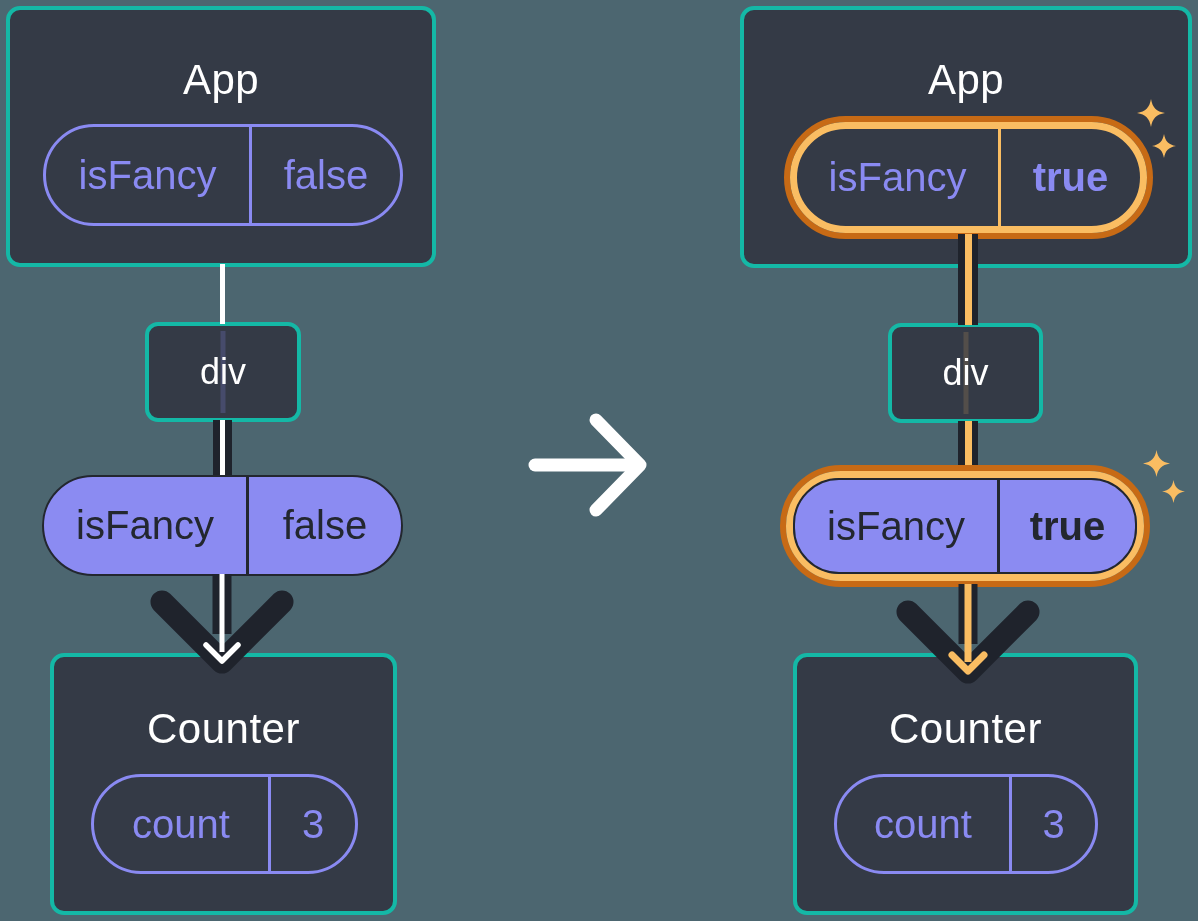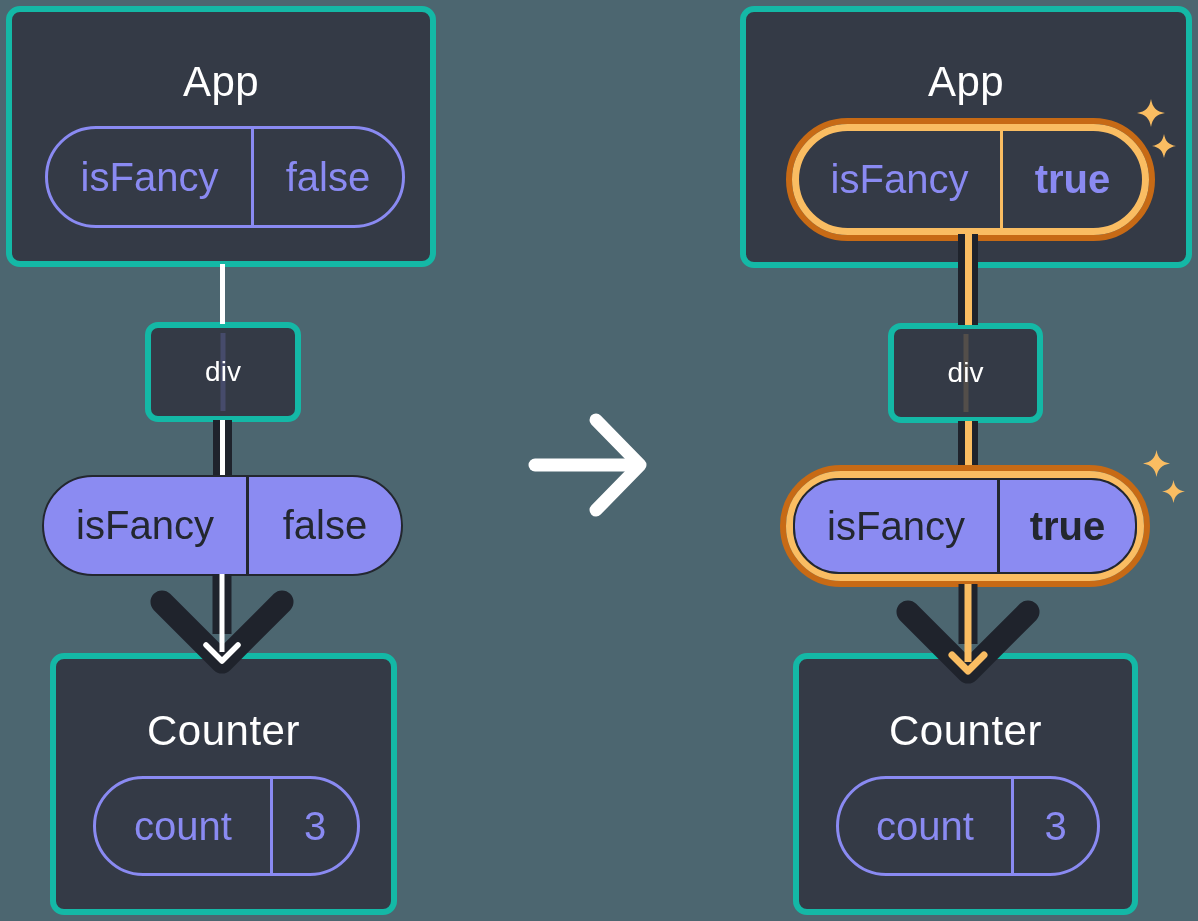--- a/index.html
+++ b/index.html
@@ -1,21 +1,21 @@
 <!DOCTYPE html>
 <html><head>
 <meta charset="utf-8">
 <style>
   html,body{margin:0;padding:0;background:#4C6670;}
   .canvas{
     position:relative;width:1198px;height:921px;overflow:hidden;
     background:#4C6670;font-family:"Liberation Sans",sans-serif;
   }
   .card{
-    position:absolute;background:#343A46;border:6px solid #14b8a6;
+    position:absolute;background:#343A46;border:4px solid #14b8a6;
     border-radius:14px;box-sizing:border-box;z-index:1;
   }
   .card-title{
     position:absolute;left:0;right:0;text-align:center;color:#FFFFFF;
     font-size:42px;font-weight:500;letter-spacing:.5px;z-index:2;
   }
   
   .pill{
     position:absolute;display:flex;box-sizing:border-box;border-radius:60px;
     font-size:40px;color:#8A8AF2;border:3px solid #8A8AF2;z-index:2;
@@ -47,21 +47,21 @@
   .flow-core{
     flex:1;display:flex;background:#8B8BF2;border:2.5px solid #23272F;
     border-radius:46px;box-sizing:border-box;color:#23272F;
   }
   .flow-core .cell.name{width:202px;border-right:3px solid #23272F;}
   .flow-core .cell.value{flex:1;font-weight:700;}
   
   .div-label{
     position:absolute;left:0;right:0;top:0;bottom:0;display:flex;
     align-items:center;justify-content:center;color:#FFFFFF;
-    font-size:28px;font-weight:500;z-index:2;
+    font-size:36px;font-weight:500;z-index:2;
   }
   .ghost-line{
     position:absolute;left:50%;transform:translateX(-50%);
     top:5px;bottom:5px;width:5px;z-index:1;
   }
   .ghost-purple{background:rgba(138,138,242,0.22);}
   .ghost-orange{background:rgba(250,189,98,0.16);}
   
   .conn{position:absolute;z-index:2;}
   .conn-white{background:#FFFFFF;}

